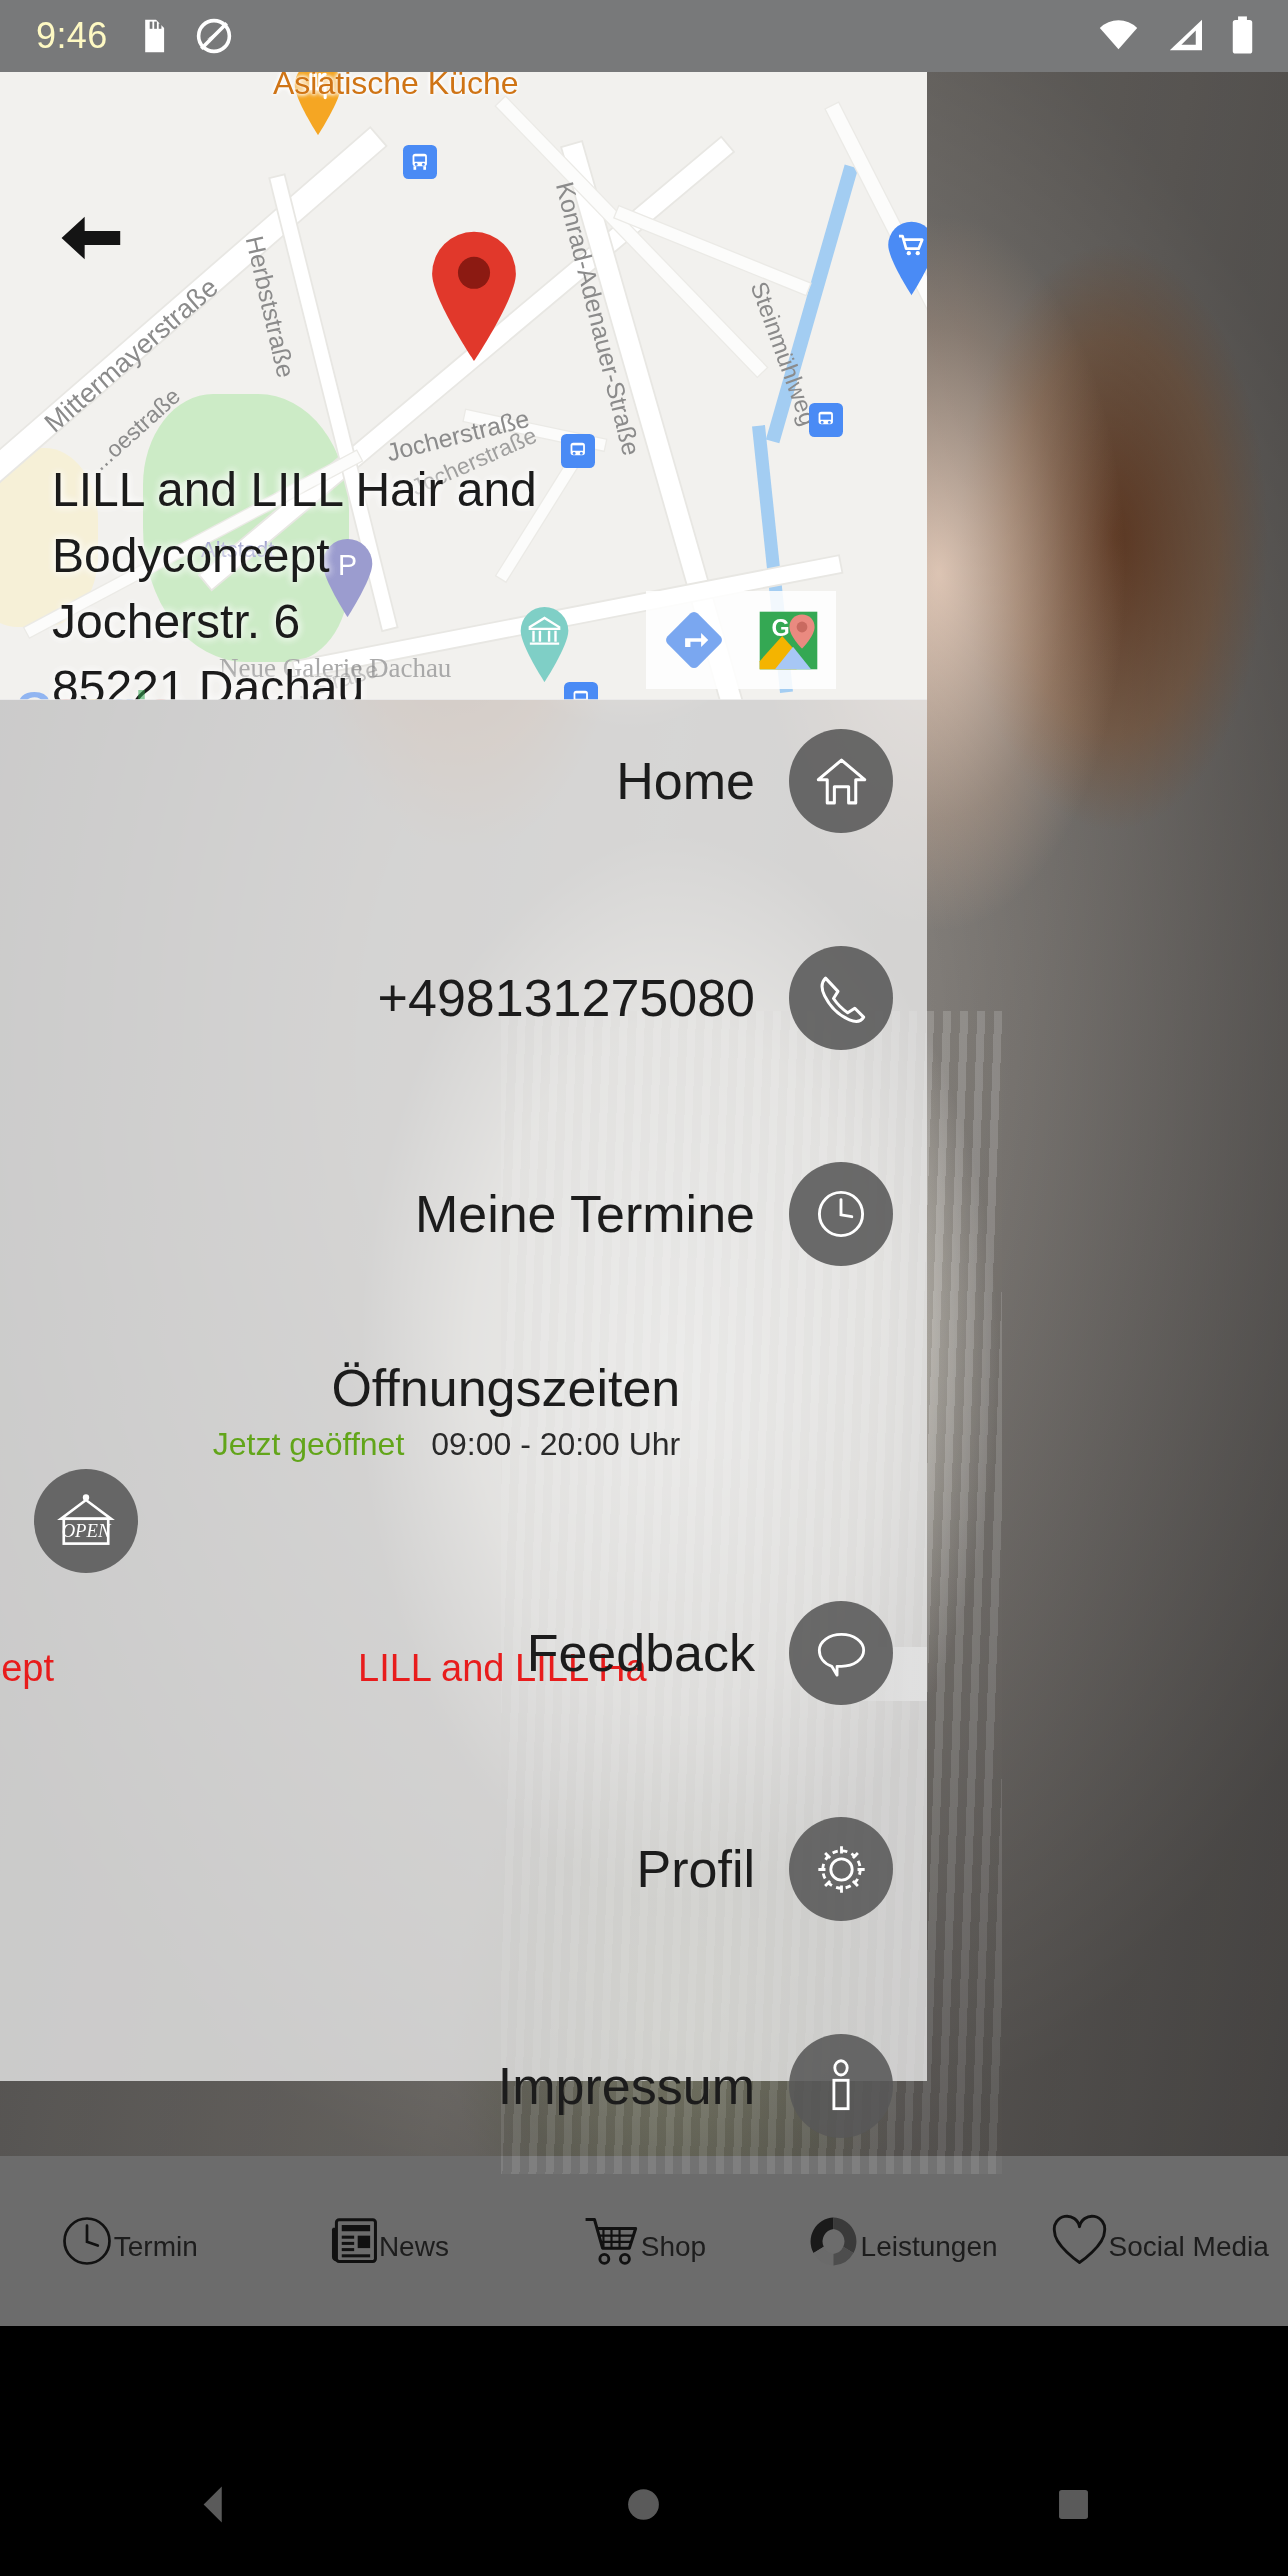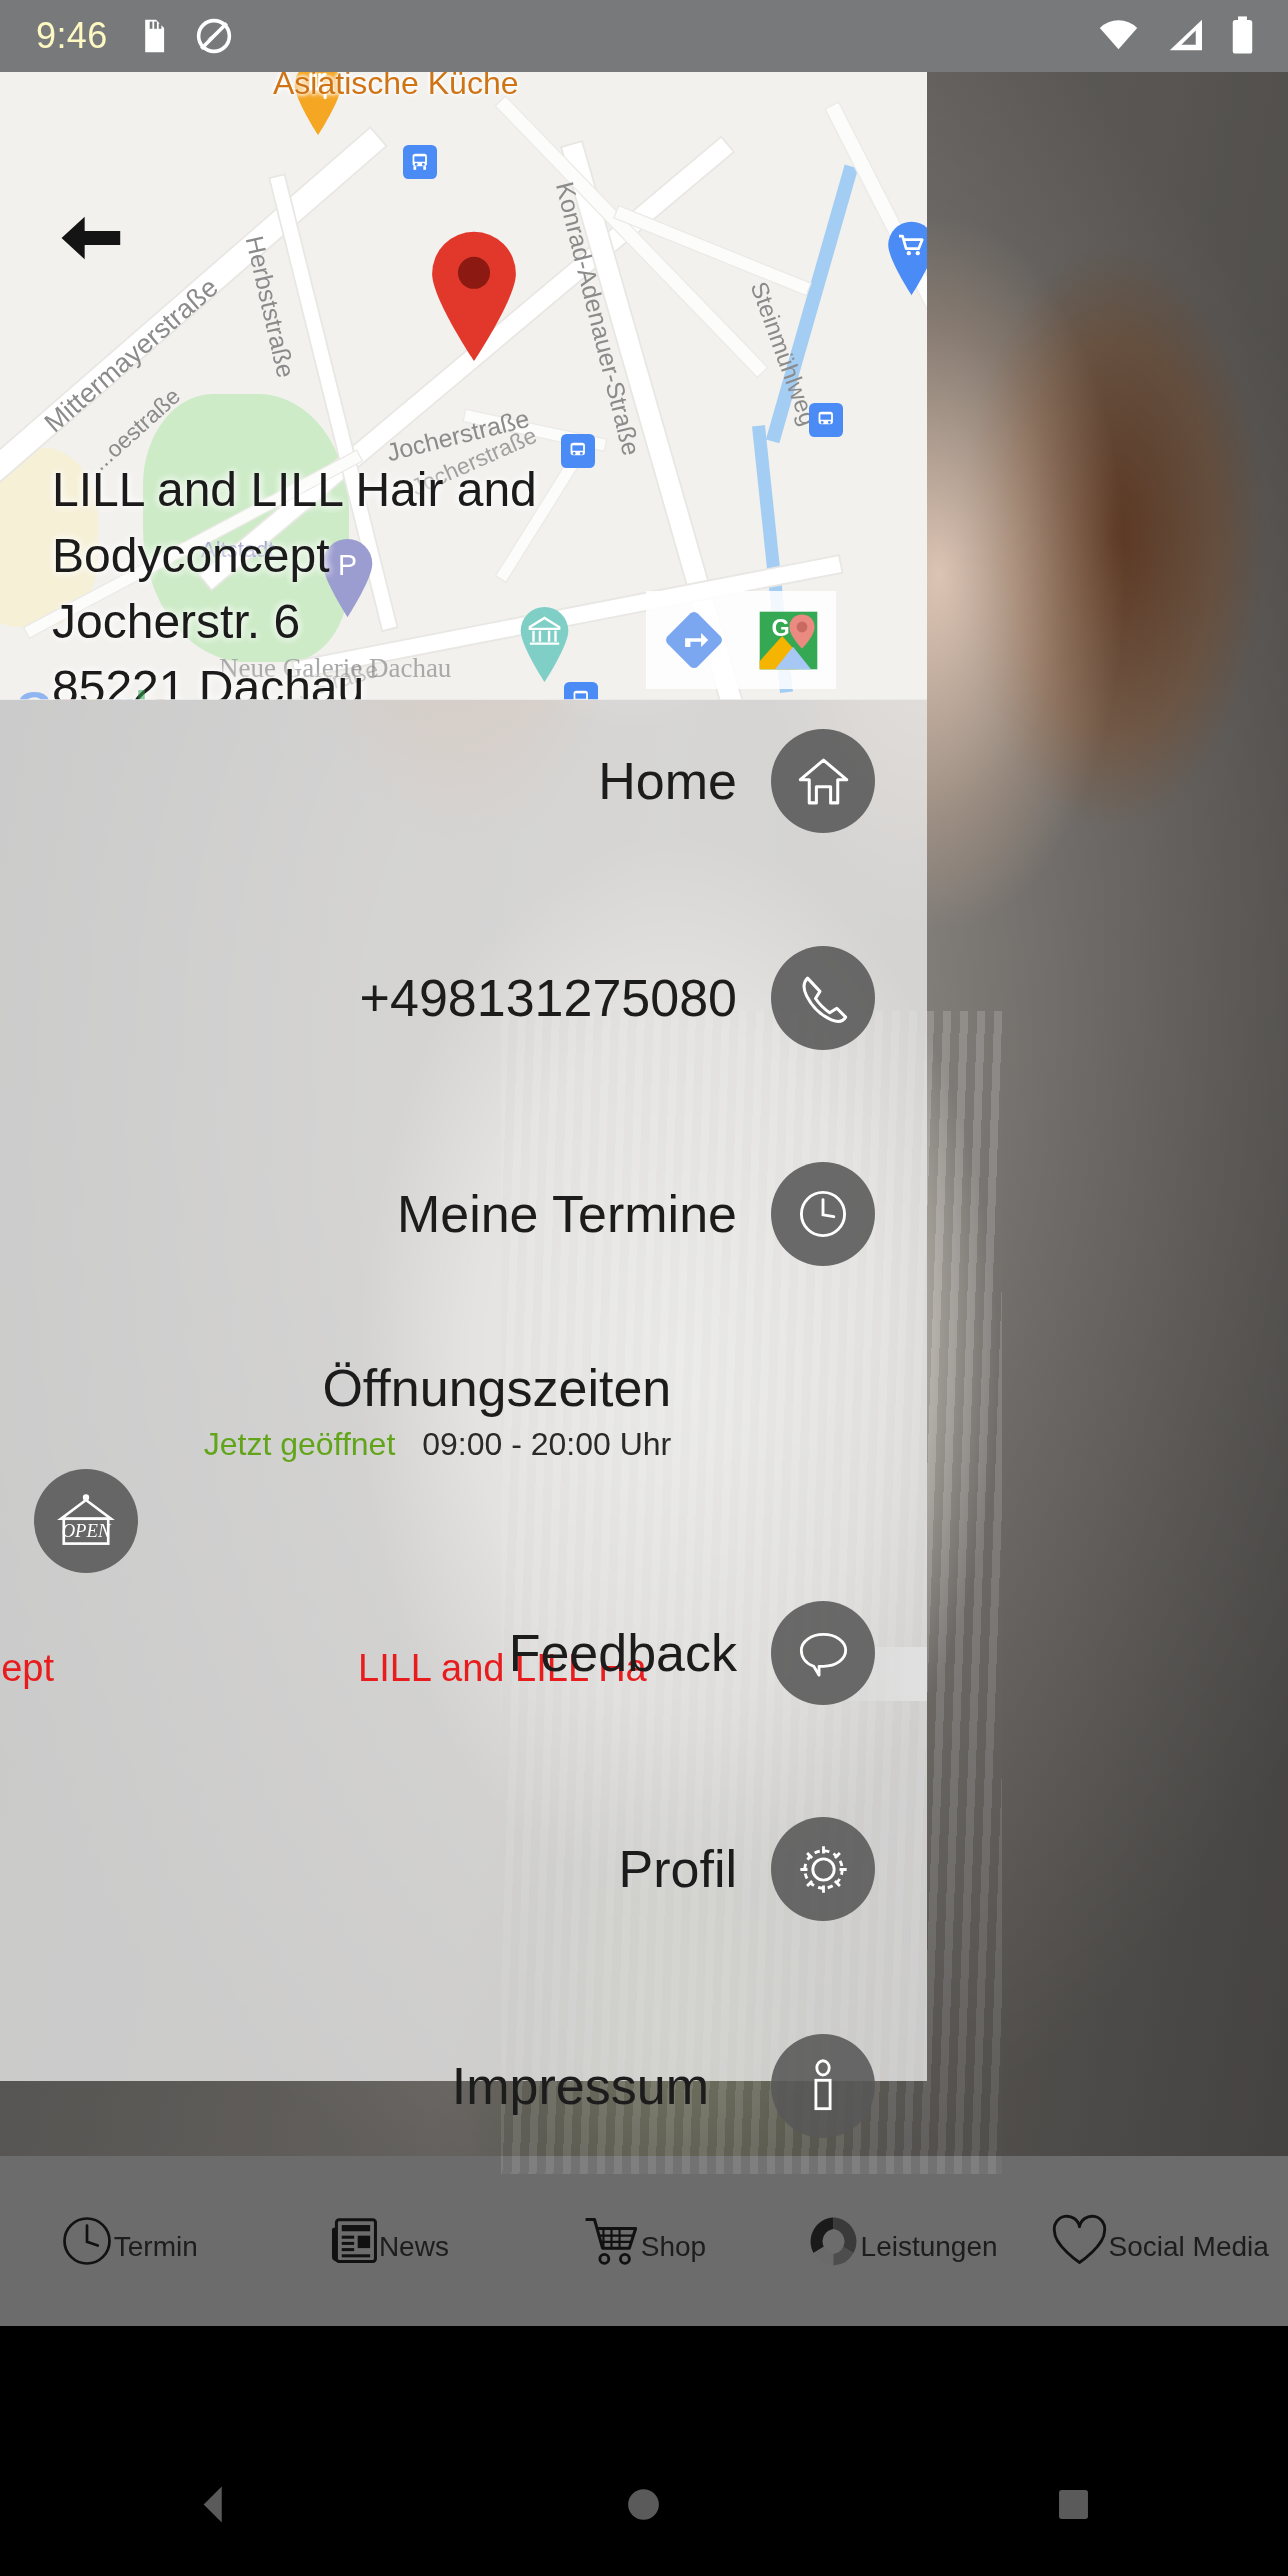--- a/index.html
+++ b/index.html
@@ -93,21 +93,21 @@
   }
 
   
   #drawer{
     position:absolute; left:0; top:699px; width:927px; height:1382px;
     background:rgba(232,232,232,0.80);
   }
   .menu-row{
     position:absolute; left:0; width:927px; height:auto;
     display:flex; align-items:center; justify-content:flex-end;
-    padding-right:52px; cursor:pointer;
+    padding-right:34px; cursor:pointer;
   }
   .menu-text-wrap{ display:flex; flex-direction:column; align-items:flex-end; }
   .menu-label{
     font-size:52px; color:#1c1c1c; line-height:1.05; white-space:nowrap;
   }
   .menu-sub{ margin-top:10.7px; font-size:32px; white-space:nowrap; }
   .menu-icon{
     width:104px; height:104px; border-radius:50%;
     background:rgba(88,88,88,0.88);
     margin-left:34px; display:flex; align-items:center; justify-content:center;
@@ -412,21 +412,21 @@
       <svg width="57" height="57" viewBox="0 0 64 64">
         <g fill="none" stroke="#fff" stroke-width="3.2">
           <circle cx="32" cy="32" r="12"></circle>
           <path d="M32 6 v8 M32 50 v8 M6 32 h8 M50 32 h8 M13.6 13.6 l5.6 5.6 M44.8 44.8 l5.6 5.6 M50.4 13.6 l-5.6 5.6 M19.2 44.8 l-5.6 5.6"></path>
           <circle cx="32" cy="32" r="21" stroke-dasharray="6 5"></circle>
         </g>
       </svg>
     </div>
   </div>
 
-  <div class="menu-row" style="top:1335px;gap:28px;">
+  <div class="menu-row" style="top:1335px;">
     <div class="menu-text-wrap">
       <div class="menu-label">Impressum</div>
     </div>
     <div class="menu-icon">
       <svg width="36" height="55" viewBox="0 0 40 62">
           <ellipse cx="20" cy="10" rx="7" ry="8" fill="none" stroke="#fff" stroke-width="3.2"></ellipse>
           <rect x="12" y="24" width="16" height="32" fill="none" stroke="#fff" stroke-width="3.2"></rect>
         </svg>
     </div>
   </div>

